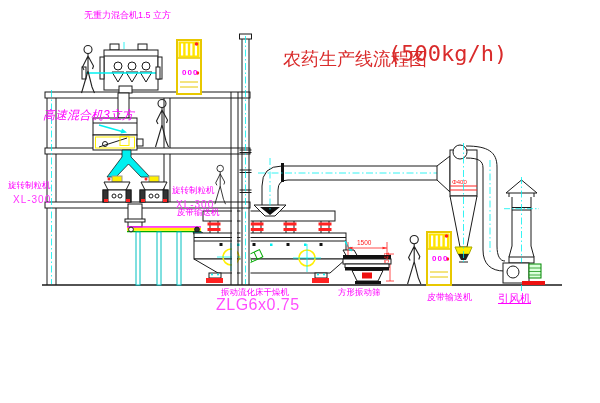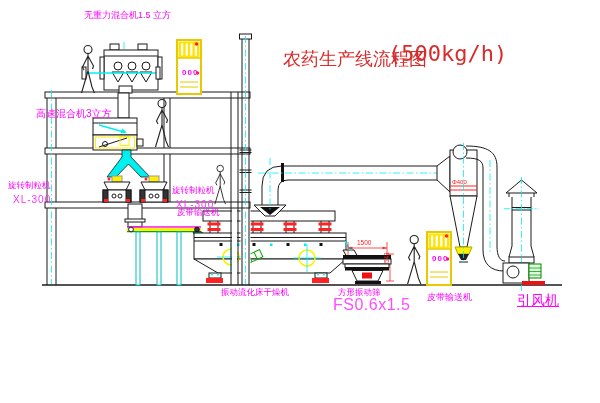--- a/index.html
+++ b/index.html
@@ -320,35 +320,35 @@
   </g>
 
   <use href="#person" transform="translate(78,44)"></use>
   <use href="#person" transform="translate(152,98)"></use>
   <use href="#person" transform="translate(212,164) scale(0.82)"></use>
   <use href="#person" transform="translate(404,234) scale(1.02)"></use>
 </g>
 </svg>
 
 <div class="lbl mag" style="left:84px;top:11px;font-size:9px;">无重力混合机1.5 立方</div>
-<div class="lbl mag" style="left:36px;top:109px;font-size:10px;">高速混合机3立方</div>
+<div class="lbl mag" style="left:43px;top:109px;font-size:12px;font-style:italic;">高速混合机3立方</div>
 <div class="lbl model" style="left:13px;top:155px;">XL-300</div>
 <div class="lbl mag" style="left:8px;top:181px;font-size:8.5px;">旋转制粒机</div>
 <div class="lbl model" style="left:176px;top:160px;">XL-300</div>
 <div class="lbl mag" style="left:172px;top:186px;font-size:8.5px;">旋转制粒机</div>
 <div class="lbl mag" style="left:136px;top:208px;font-size:8.5px;margin-left:41px;">皮带输送机</div>
 
 <div class="lbl red" style="left:283px;top:50px;font-size:18px;">农药生产线流程图</div>
 <div class="lbl red" style="left:388px;top:43px;font-size:22px;font-family:'DejaVu Sans Mono',monospace;">(500kg/h)</div>
 
 <div class="lbl mag" style="left:221px;top:288px;font-size:8.5px;">振动流化床干燥机</div>
+<div class="lbl pink" style="left:216px;top:297px;font-size:16px;">ZLG6x0.75</div>
 <div class="lbl mag" style="left:338px;top:288px;font-size:8.5px;">方形振动筛</div>
-<div class="lbl pink" style="left:333px;top:297px;font-size:16px;">FS0.6x1.5</div>
 <div class="lbl mag" style="left:427px;top:293px;font-size:9px;">皮带输送机</div>
-<div class="lbl mag" style="left:517px;top:293px;font-size:14px;text-decoration:underline;">引风机</div>
+<div class="lbl mag" style="left:498px;top:293px;font-size:11px;text-decoration:underline;">引风机</div>
 
 <div class="lbl dim" style="left:357px;top:240px;font-size:6.5px;">1500</div>
 <div class="lbl dim" style="left:384px;top:263px;font-size:6.5px;transform:rotate(-90deg);transform-origin:left top;">541</div>
 <div class="lbl dim" style="left:452px;top:179px;font-size:6px;">Φ400</div>
 
 <div class="lbl cab" style="left:182px;top:69px;font-size:8px;">000</div>
 <div class="lbl cab" style="left:432px;top:255px;font-size:8px;">000</div>
 
 </div>
 

